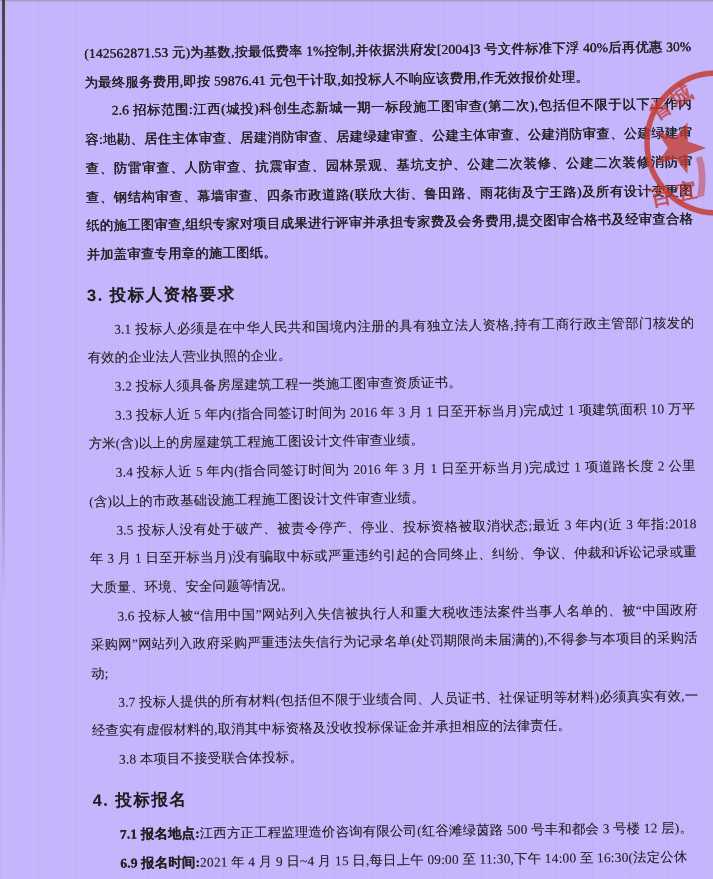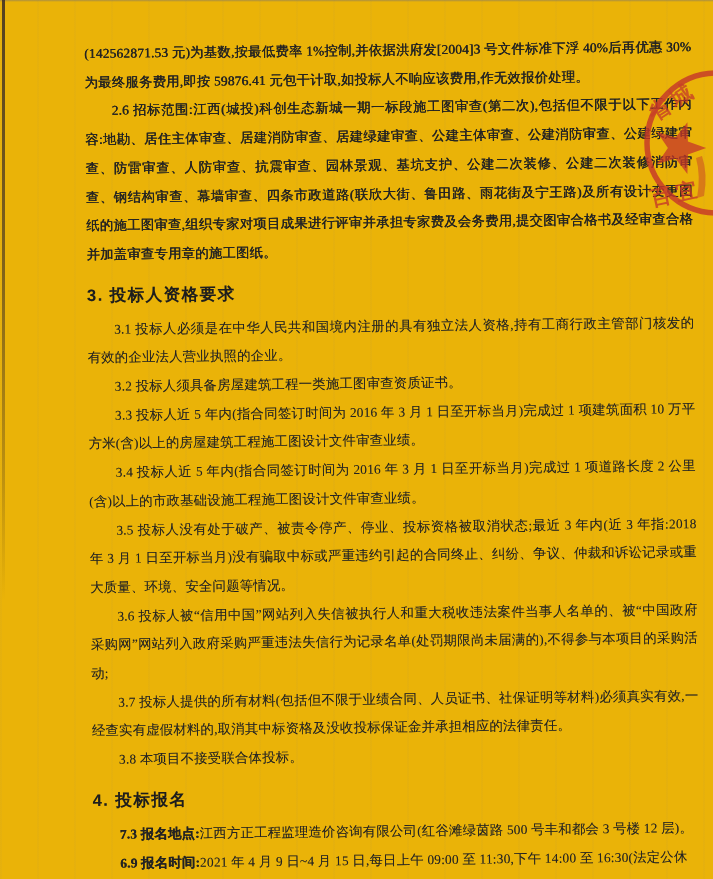--- a/index.html
+++ b/index.html
@@ -1,20 +1,20 @@
 <!DOCTYPE html>
 <html><head>
 <meta charset="utf-8">
 <style>
   html, body { margin: 0; padding: 0; background: #e8e6e3; }
   .page {
     position: relative;
     width: 713px;
     height: 879px;
-    background: #eab308;
+    background: #c4b5fd;
     overflow: hidden;
     font-family: "Liberation Serif", "DejaVu Serif", serif;
   }
   .scan-banding {
     position: absolute; inset: 0;
     background:
       repeating-linear-gradient(90deg,
         rgba(130,124,118,0.045) 0px, rgba(130,124,118,0.045) 2px,
         rgba(255,255,255,0) 2px, rgba(255,255,255,0) 37px);
     pointer-events: none;
@@ -78,21 +78,21 @@
     <h3 class="sec-heading">3. 投标人资格要求</h3>
     <p class="para-indent">3.1 投标人必须是在中华人民共和国境内注册的具有独立法人资格,持有工商行政主管部门核发的有效的企业法人营业执照的企业。</p>
     <p class="para-indent">3.2 投标人须具备房屋建筑工程一类施工图审查资质证书。</p>
     <p class="para-indent">3.3 投标人近 5 年内(指合同签订时间为 2016 年 3 月 1 日至开标当月)完成过 1 项建筑面积 10 万平方米(含)以上的房屋建筑工程施工图设计文件审查业绩。</p>
     <p class="para-indent">3.4 投标人近 5 年内(指合同签订时间为 2016 年 3 月 1 日至开标当月)完成过 1 项道路长度 2 公里(含)以上的市政基础设施工程施工图设计文件审查业绩。</p>
     <p class="para-indent">3.5 投标人没有处于破产、被责令停产、停业、投标资格被取消状态;最近 3 年内(近 3 年指:2018 年 3 月 1 日至开标当月)没有骗取中标或严重违约引起的合同终止、纠纷、争议、仲裁和诉讼记录或重大质量、环境、安全问题等情况。</p>
     <p class="para-indent">3.6 投标人被“信用中国”网站列入失信被执行人和重大税收违法案件当事人名单的、被“中国政府采购网”网站列入政府采购严重违法失信行为记录名单(处罚期限尚未届满的),不得参与本项目的采购活动;</p>
     <p class="para-indent">3.7 投标人提供的所有材料(包括但不限于业绩合同、人员证书、社保证明等材料)必须真实有效,一经查实有虚假材料的,取消其中标资格及没收投标保证金并承担相应的法律责任。</p>
     <p class="para-indent">3.8 本项目不接受联合体投标。</p>
     <h3 class="sec-heading">4. 投标报名</h3>
-    <p class="para-indent"><span class="bold-label">7.3 报名地点:</span><span>江西方正工程监理造价咨询有限公司(红谷滩绿茵路 500 号丰和都会 3 号楼 12 层)。</span></p>
+    <p class="para-indent"><span class="bold-label">7.1 报名地点:</span><span>江西方正工程监理造价咨询有限公司(红谷滩绿茵路 500 号丰和都会 3 号楼 12 层)。</span></p>
     <p class="para-indent"><span class="bold-label">6.9 报名时间:</span><span>2021 年 4 月 9 日~4 月 15 日,每日上午 09:00 至 11:30,下午 14:00 至 16:30(法定公休</span></p>
   </div>
 
   <div class="stamp">
     <svg width="180" height="175" viewBox="0 0 180 175" xmlns="http://www.w3.org/2000/svg">
       <g stroke="none" fill="none">
         <circle cx="81" cy="87" r="70" stroke="#c5372a" stroke-width="5.5" fill="none" opacity="0.88"></circle>
         <path d="M0,-32 L7.6,-10.5 L30.4,-9.9 L12.4,4 L18.8,25.9 L0,13 L-18.8,25.9 L-12.4,4 L-30.4,-9.9 L-7.6,-10.5 Z" transform="translate(43,92) rotate(18) scale(0.85)" fill="#c5372a" opacity="0.82"></path>
         <text transform="translate(18,66) rotate(-33)" font-size="22" font-weight="bold" fill="#c5372a" opacity="0.8" letter-spacing="4" font-family="Liberation Sans, sans-serif">省城</text>
         <text transform="translate(16,150) rotate(-12)" font-size="21" font-weight="bold" fill="#c5372a" opacity="0.85" letter-spacing="5" font-family="Liberation Sans, sans-serif">百宜</text>

